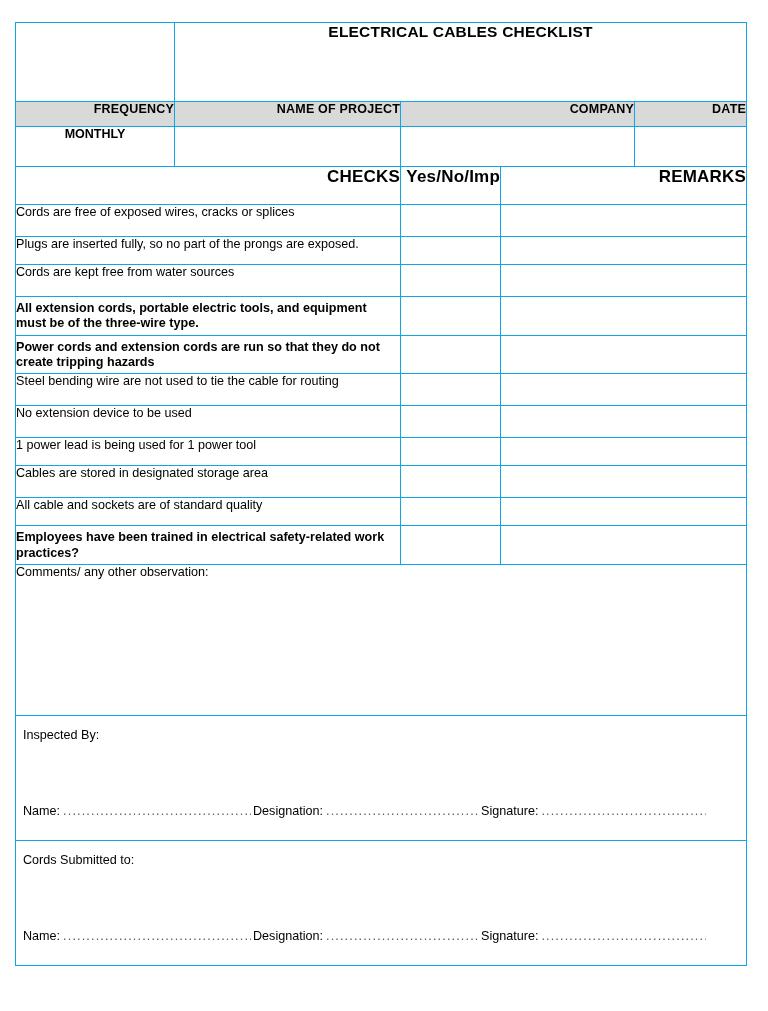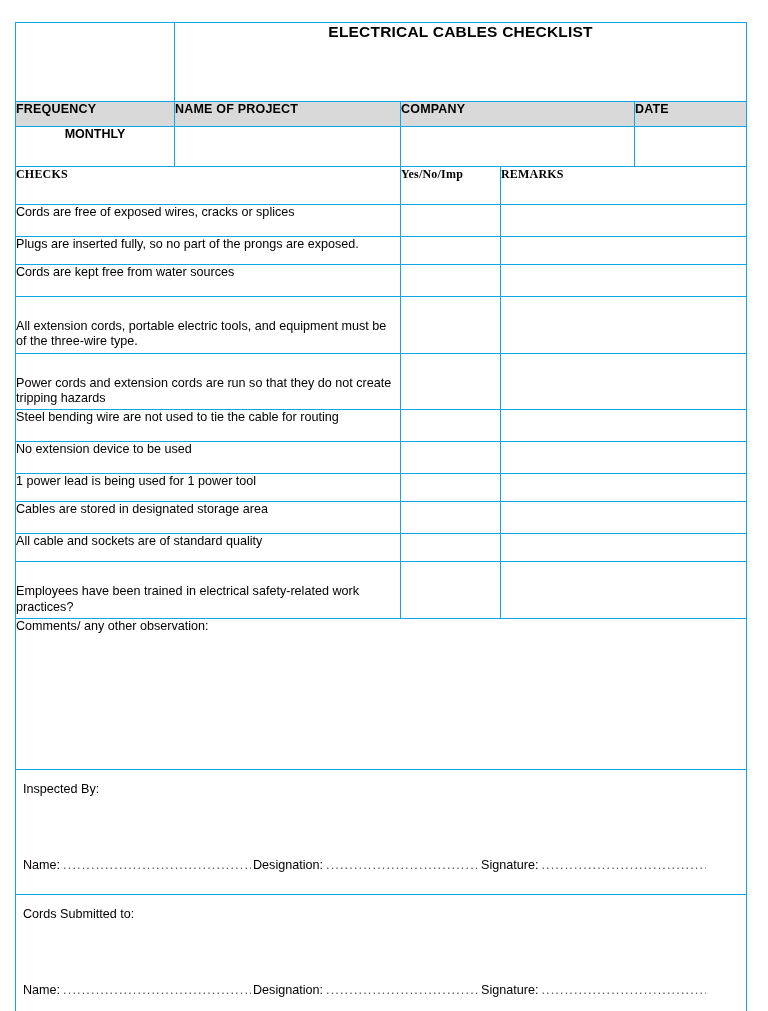--- a/index.html
+++ b/index.html
@@ -45,21 +45,21 @@
     text-align: center;
     vertical-align: middle;
     font-weight: bold;
     font-size: 15.5px;
     letter-spacing: 0.2px;
   }
 
   
   .hdr {
     background: #d9d9d9 !important;
-    text-align: left;
+    text-align: right;
     vertical-align: middle;
     font-weight: bold;
     font-size: 12.5px;
     height: 24px;
     letter-spacing: 0.2px;
   }
 
   
   .entry-row td {
     height: 39px;
@@ -67,40 +67,40 @@
   }
   .freq-value {
     text-align: center;
     vertical-align: middle;
     font-weight: bold;
     font-size: 12.5px;
   }
 
   
   .checks-hdr {
-    text-align: left;
-    vertical-align: middle;
-    font-weight: bold;
-    font-size: 12px;
+    text-align: right;
+    vertical-align: middle;
+    font-weight: bold;
+    font-size: 17px;
     height: 37px;
     letter-spacing: 0.2px;
-    font-family: Liberation Serif, serif;
   }
 
   
   .check-text {
     font-size: 12.6px;
     padding: 5px 0 5px 7px;
     line-height: 1.22;
     vertical-align: middle;
   }
   .check-text.two-line {
     vertical-align: top;
-    padding-top: 22px;
+    padding-top: 4px;
     padding-bottom: 3px;
+    font-weight: bold;
   }
   .r-tall { height: 32px; }
   .r-short { height: 28px; }
   .r-two { height: 32px; }
 
   
   .comments-cell {
     height: 150px;
     font-size: 12.6px;
     padding: 3px 0 0 7px;

